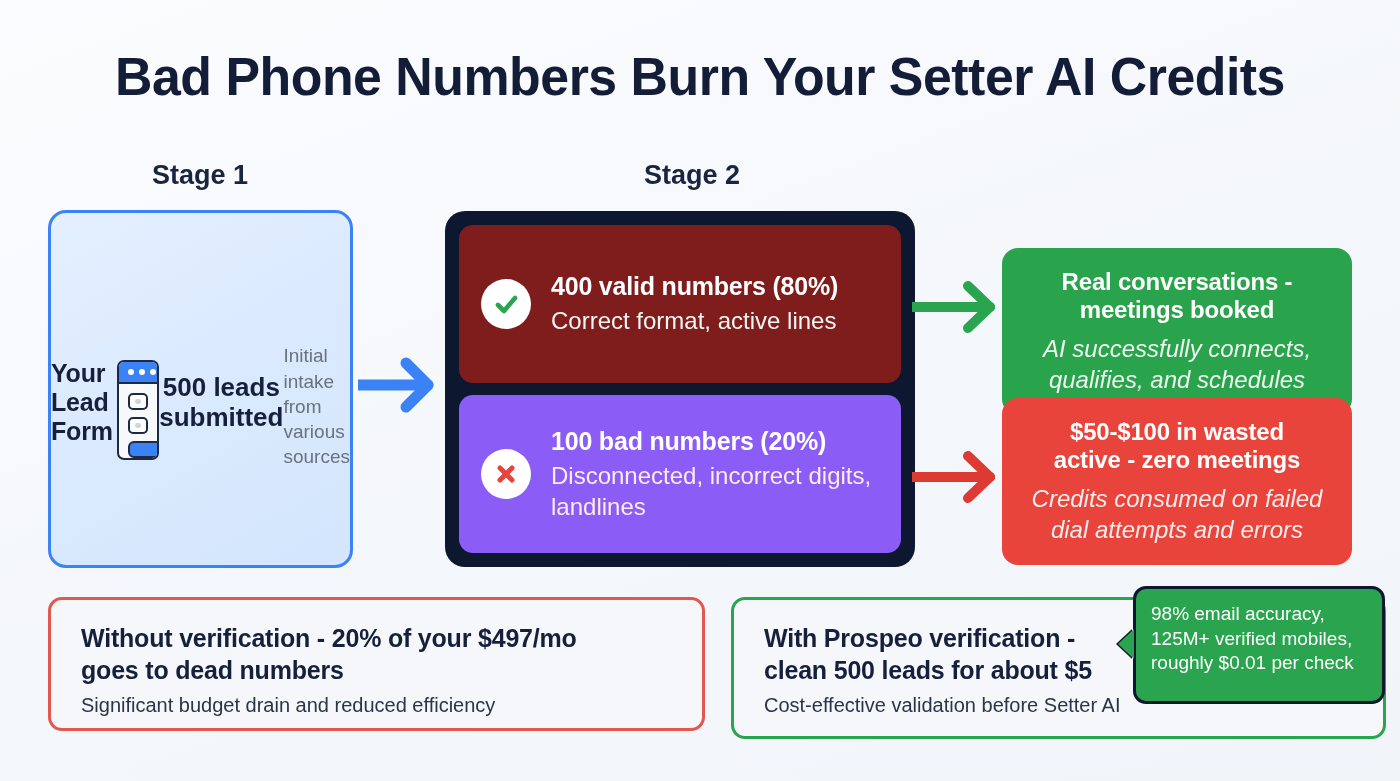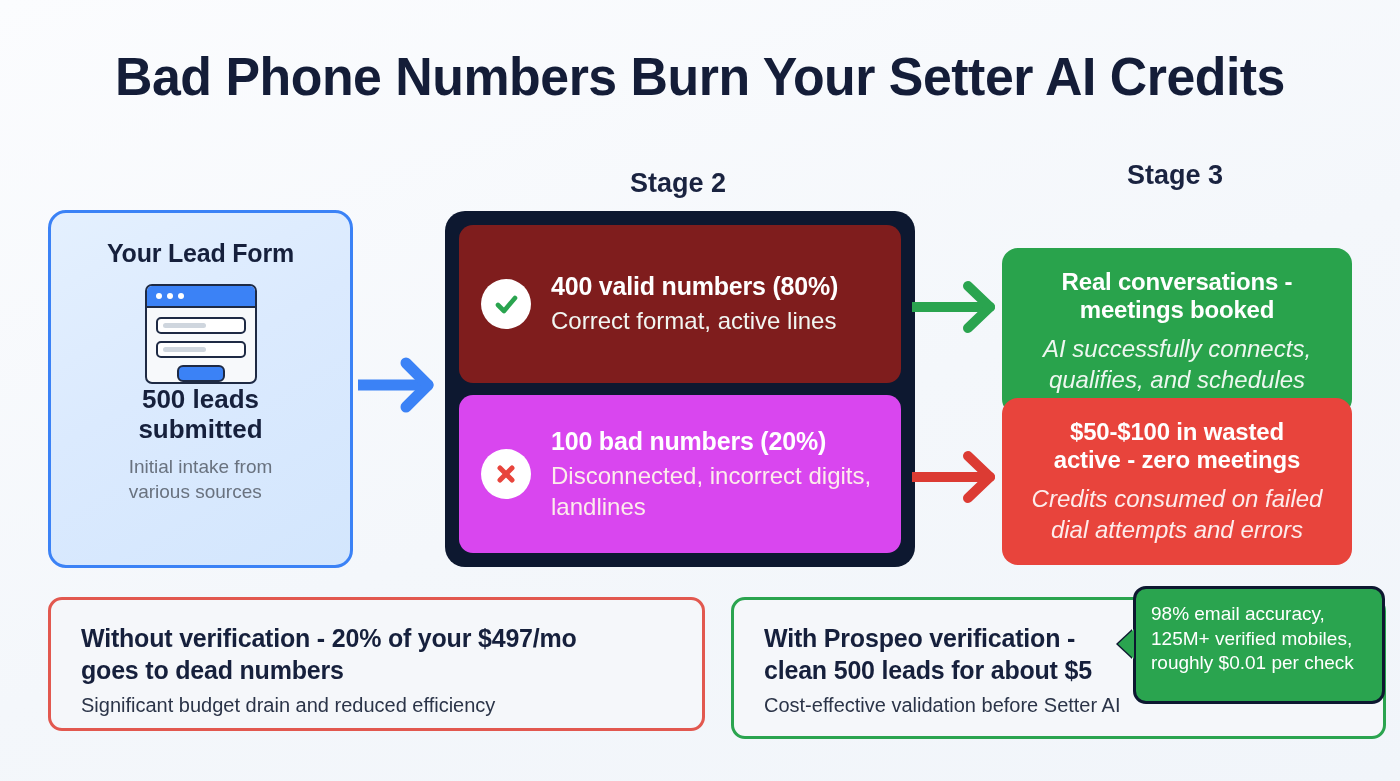--- a/index.html
+++ b/index.html
@@ -25,31 +25,31 @@
     transform: scaleX(0.96);
   }
 
   
   .stage-label {
     position: absolute; top: 160px;
     font-size: 27px; font-weight: 700; color: #1a2340;
     text-align: center;
   }
   #stage-label-1 { left: 45px;  width: 310px; }
-  #stage-label-2 { left: 443px; width: 470px; margin-top: 8px; }
+  #stage-label-2 { left: 457px; width: 470px; }
   #stage-label-3 { left: 995px; width: 360px; }
 
   
   #stage1-card {
     position: absolute; left: 48px; top: 210px;
     width: 305px; height: 358px;
     background: linear-gradient(150deg, #e4f0fe 0%, #dbeafe 45%, #d3e6fd 100%);
     border: 3px solid #3b82f6;
     border-radius: 18px;
-    display: flex; flex-direction: column; align-items: center;
+    display: flex; flex-direction: row; align-items: center;
     padding-top: 26px;
   }
   #stage1-card .lead-title {
     font-size: 25px; font-weight: 700; color: #16203c; letter-spacing: -0.2px;
   }
   .form-icon {
     margin-top: 16px;
     width: 112px; height: 100px;
     background: #f7f9fb;
     border: 2.5px solid #1e2a44;
@@ -91,21 +91,21 @@
     border-radius: 20px;
     padding: 14px;
     display: flex; flex-direction: column; gap: 12px;
   }
   .split-card {
     flex: 1; border-radius: 14px;
     display: flex; align-items: center; gap: 20px;
     padding: 0 18px 0 22px;
   }
   #split-valid { background: #7f1d1d; }
-  #split-bad   { background: #d946ef; }
+  #split-bad   { background: #8b5cf6; }
   .status-icon {
     flex: 0 0 auto;
     width: 50px; height: 50px; border-radius: 50%;
     background: #ffffff;
     display: flex; align-items: center; justify-content: center;
   }
   .split-text .headline {
     font-size: 25px; font-weight: 700; color: #ffffff; letter-spacing: -0.2px;
     line-height: 1.2;
   }
@@ -179,22 +179,22 @@
     filter: drop-shadow(-2px 0 0 #0d1830);
   }
 </style>
 </head>
 <body>
 
 <div id="root">
 
   <div class="title">Bad Phone Numbers Burn Your Setter AI Credits</div>
 
+  <div class="stage-label" id="stage-label-1">Stage 1</div>
   <div class="stage-label" id="stage-label-2">Stage 2</div>
-  <div class="stage-label" id="stage-label-3">Stage 3</div>
 
   <div id="stage1-card">
     <div class="lead-title">Your Lead Form</div>
 
     <div class="form-icon">
       <div class="bar">
         <span class="dot"></span>
         <span class="dot"></span>
         <span class="dot"></span>
       </div>

